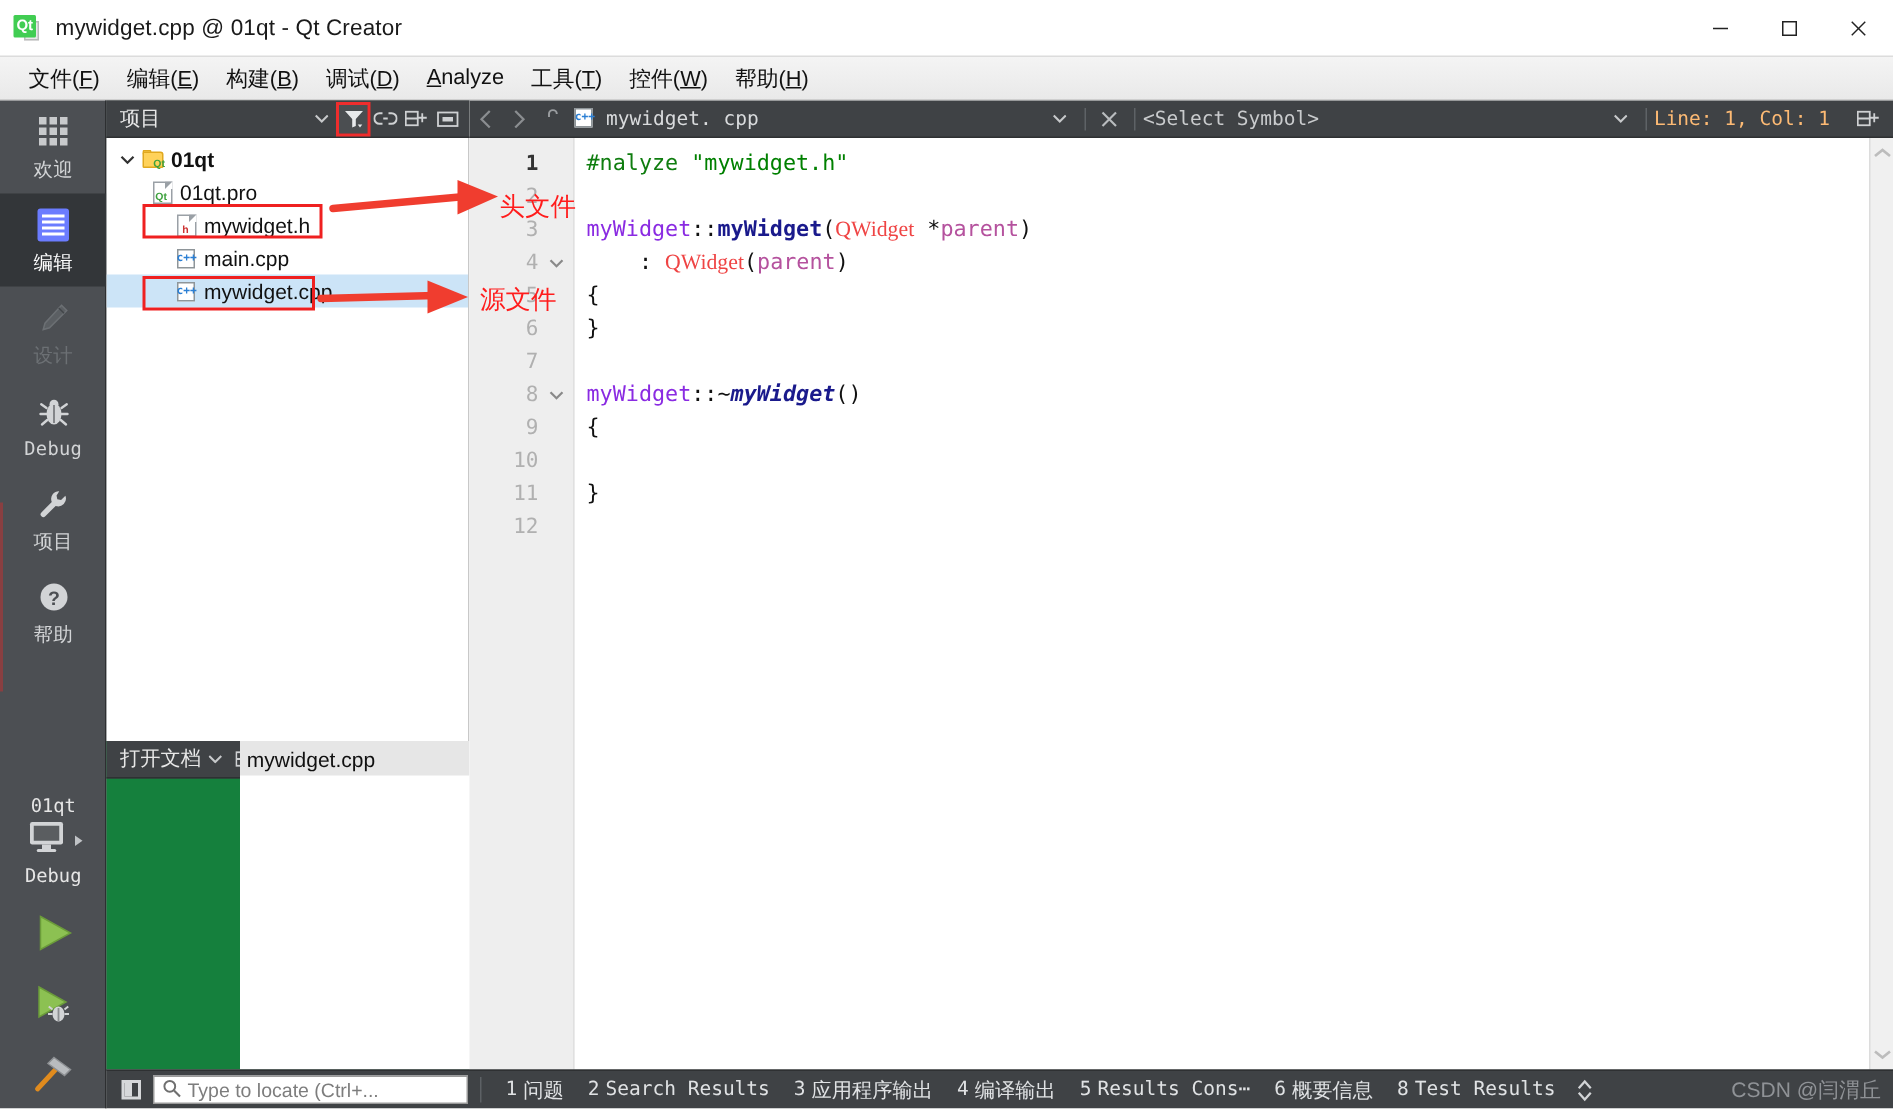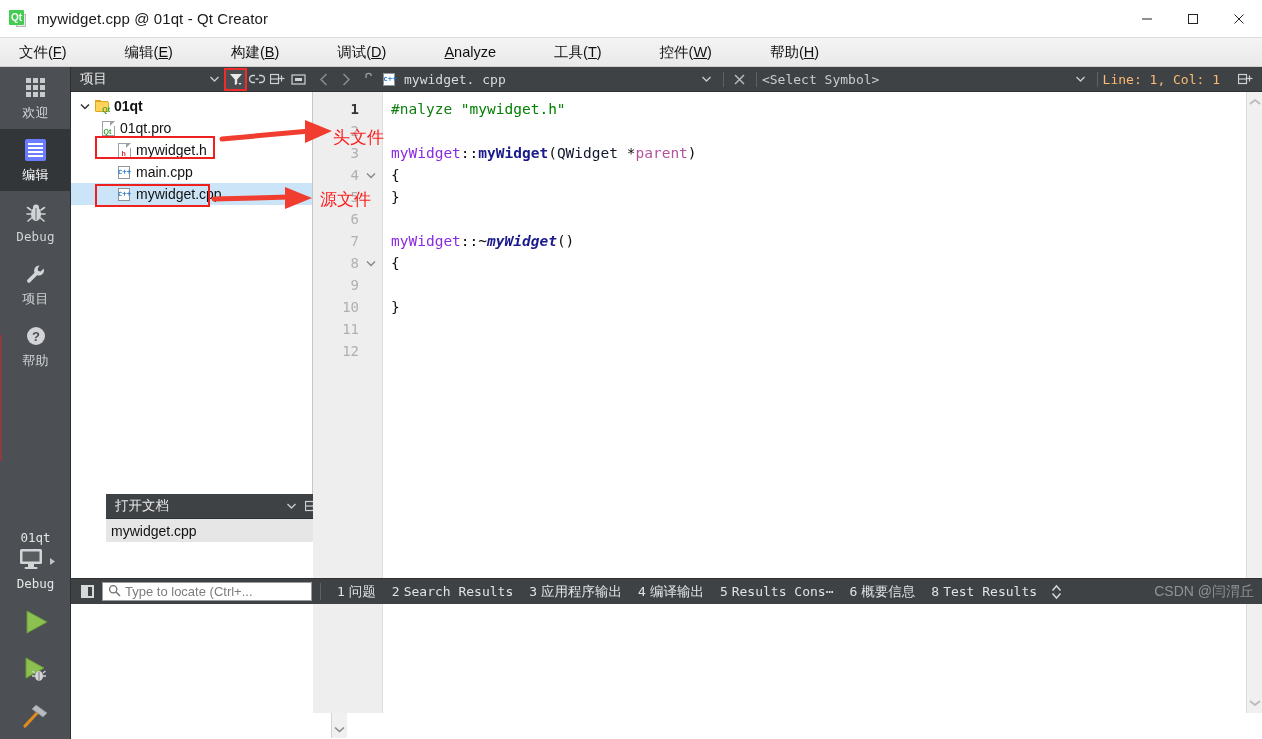--- a/index.html
+++ b/index.html
@@ -4,21 +4,21 @@
 <style>
   * { box-sizing: border-box; margin: 0; padding: 0; }
   html, body {
     width: 1262px; height: 739px;
     overflow: hidden;
     font-family: "Liberation Sans", sans-serif;
     background: #ffffff;
   }
   #app {
     position: relative;
-    width: 1262px; height: 604px;
+    width: 1262px; height: 739px;
     background: #ffffff;
   }
 
   
   .titlebar {
     position: absolute; left: 0; top: 0; width: 1262px; height: 38px;
     background: #ffffff;
     border-bottom: 1px solid #dcdcdc;
     display: flex; align-items: center;
   }
@@ -47,21 +47,21 @@
     align-items: center; justify-content: center;
     color: #222; background: transparent;
   }
   .winbtn svg { display: block; }
 
   
   .menubar {
     position: absolute; left: 0; top: 38px; width: 1262px; height: 29px;
     background: linear-gradient(#f4f4f4, #e9e9e9);
     border-bottom: 1px solid #cfcfcf;
-    display: flex; align-items: center; padding-left: 10px; gap: 40px;
+    display: flex; align-items: center; padding-left: 10px;
   }
   .menuitem {
     font-size: 14.5px; color: #111; padding: 3px 9px; white-space: nowrap;
   }
   .menuitem u { text-decoration: underline; }
 
   
   .activitybar {
     position: absolute; left: 0; top: 67px; width: 71px; height: 672px;
     background: #4c4f53;
@@ -155,21 +155,21 @@
   .cppicon .txt { position:absolute; left:1px; top:1px; width:16px; text-align:center;
     font-size:7.5px; line-height:10px; color:#2b7fd4; font-weight:bold;
     font-family:"DejaVu Sans Mono", monospace; }
 
   
   .redbox { position: absolute; border: 2.5px solid #ef2020; pointer-events: none; }
 
   
   .opendocs {
     position: absolute; left: 71px; top: 494px; width: 242px; height: 219px;
-    background: #15803d; display: flex; flex-direction: column; margin-left: 35px;
+    background: #15803d; display: flex; flex-direction: row;
   }
   .od-list { flex: 1; background: #ffffff; position: relative; border-right:1px solid #c8c8c8;}
   .od-item {
     height: 23px; display:flex; align-items:center; padding-left: 5px;
     font-size: 14px; color: #111; background:#e6e6e6;
     width: 215px;
   }
   .od-scroll {
     position:absolute; right:0; top:0; width:16px; height:219px;
     background:#f0f0f0; border-left:1px solid #d4d4d4;
@@ -210,21 +210,21 @@
     flex: 1; padding-top: 6px; padding-left: 8px;
     font-family: "DejaVu Sans Mono", monospace; font-size: 14.5px;
     position: relative;
   }
   .cline { height: 22px; line-height: 22px; white-space: pre; }
   .k-pre { color: #0f7d0f; }      
   .k-str { color: #008000; }
   .k-cls { color: #8a2be2; }      
   .k-fn  { color: #1a1a8c; font-weight: bold; }
   .k-fnd { color: #1a1a8c; font-weight: bold; font-style: italic; }
-  .k-typ { color: #0f172a; }
+  .k-typ { color: #ef4444; font-family: Liberation Serif, serif; }
   .k-var { color: #b5529e; }
   .k-op  { color: #111111; }
 
   .ed-scroll {
     position:absolute; right:0; top:0; width:16px; height:621px;
     background:#f0f0f0; border-left:1px solid #dcdcdc;
     display:flex; flex-direction:column; justify-content:space-between; align-items:center;
   }
   .ed-scroll .arr { color:#b6b6b6; font-size: 12px; padding: 3px 0; }
 
@@ -331,20 +331,29 @@
         <div class="edit-icon">
             <i></i>
             <i></i>
             <i></i>
             <i></i>
           </div>
       </div>
       <div class="mlabel">编辑</div>
     </div>
 
+    <div class="mode cn disabled">
+      <div class="glyph">
+        <svg width="24" height="24" viewBox="0 0 24 24">
+          <path d="M17 3.5l3.5 3.5L9 18.5 4.8 19.7 6 15.5z" fill="#5b5f63" stroke="#6c7074" stroke-width="1"></path>
+          <path d="M15.2 5.3l3.5 3.5" stroke="#43474a" stroke-width="1"></path>
+        </svg>
+      </div>
+      <div class="mlabel">设计</div>
+    </div>
 
     <div class="mode">
       <div class="glyph">
         <svg width="24" height="24" viewBox="0 0 24 24">
           <ellipse cx="12" cy="13" rx="5" ry="7" fill="#d2d4d6"></ellipse>
           <circle cx="12" cy="6.5" r="3" fill="#d2d4d6"></circle>
           <rect x="11.4" y="7" width="1.2" height="12" fill="#7a7d80"></rect>
           <path d="M7 9 L3.5 6.5 M7 13 L3 13 M7.5 17 L4 20 M17 9 L20.5 6.5 M17 13 L21 13 M16.5 17 L20 20" stroke="#d2d4d6" stroke-width="1.6" fill="none" stroke-linecap="round"></path>
         </svg>
       </div>
@@ -670,20 +679,21 @@
           </div>
           <div class="gline">
             <span>12</span>
             <span class="fold"></span>
           </div>
         </div>
       <div class="code" id="code">
           <div class="cline"><span class="k-pre">#nalyze </span><span class="k-str">"mywidget.h"</span></div>
           <div class="cline">&nbsp;</div>
           <div class="cline"><span class="k-cls">myWidget</span><span class="k-op">::</span><span class="k-fn">myWidget</span><span class="k-op">(</span><span class="k-typ">QWidget</span><span class="k-op"> *</span><span class="k-var">parent</span><span class="k-op">)</span></div>
+          <div class="cline"><span class="k-op">    : </span><span class="k-typ">QWidget</span><span class="k-op">(</span><span class="k-var">parent</span><span class="k-op">)</span></div>
           <div class="cline"><span class="k-op">{</span></div>
           <div class="cline"><span class="k-op">}</span></div>
           <div class="cline">&nbsp;</div>
           <div class="cline"><span class="k-cls">myWidget</span><span class="k-op">::~</span><span class="k-fnd">myWidget</span><span class="k-op">()</span></div>
           <div class="cline"><span class="k-op">{</span></div>
           <div class="cline">&nbsp;</div>
           <div class="cline"><span class="k-op">}</span></div>
           <div class="cline">&nbsp;</div>
         </div>
       <div class="ed-scroll">

